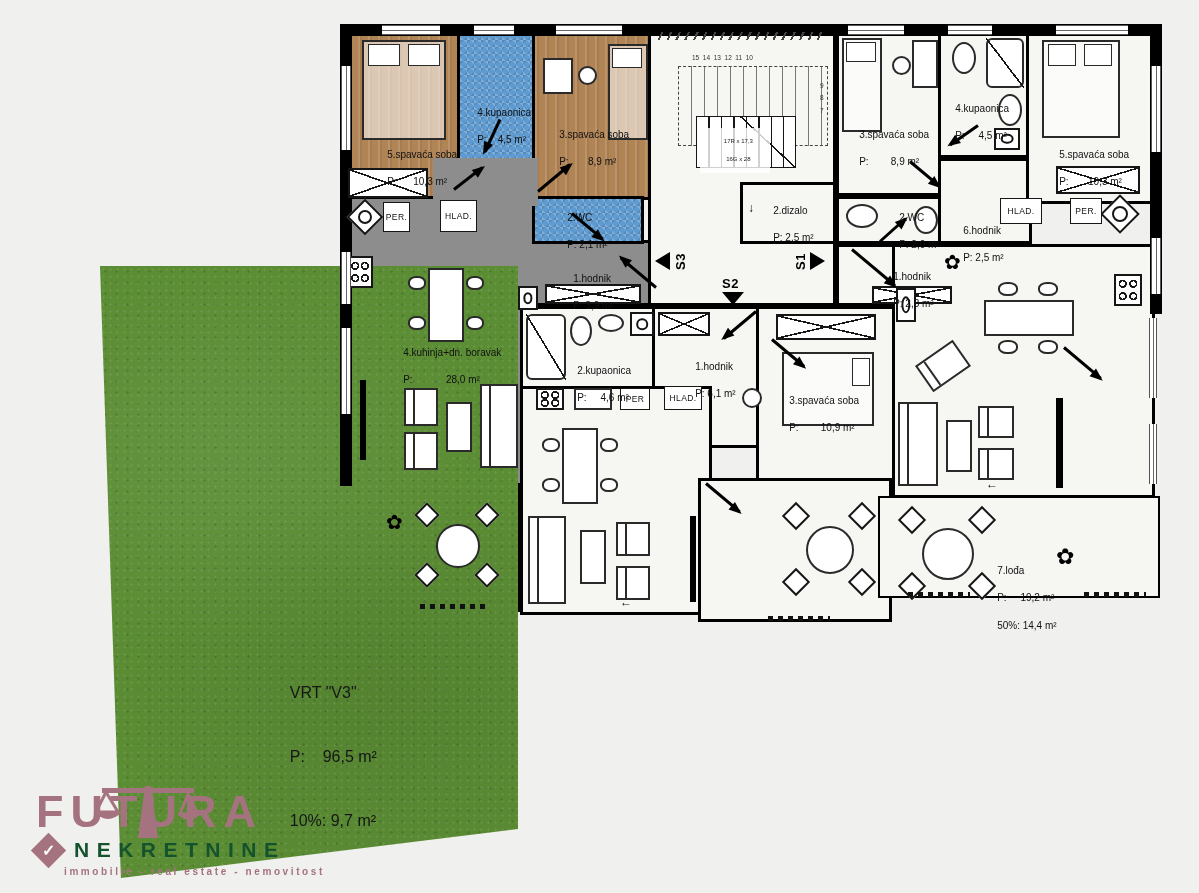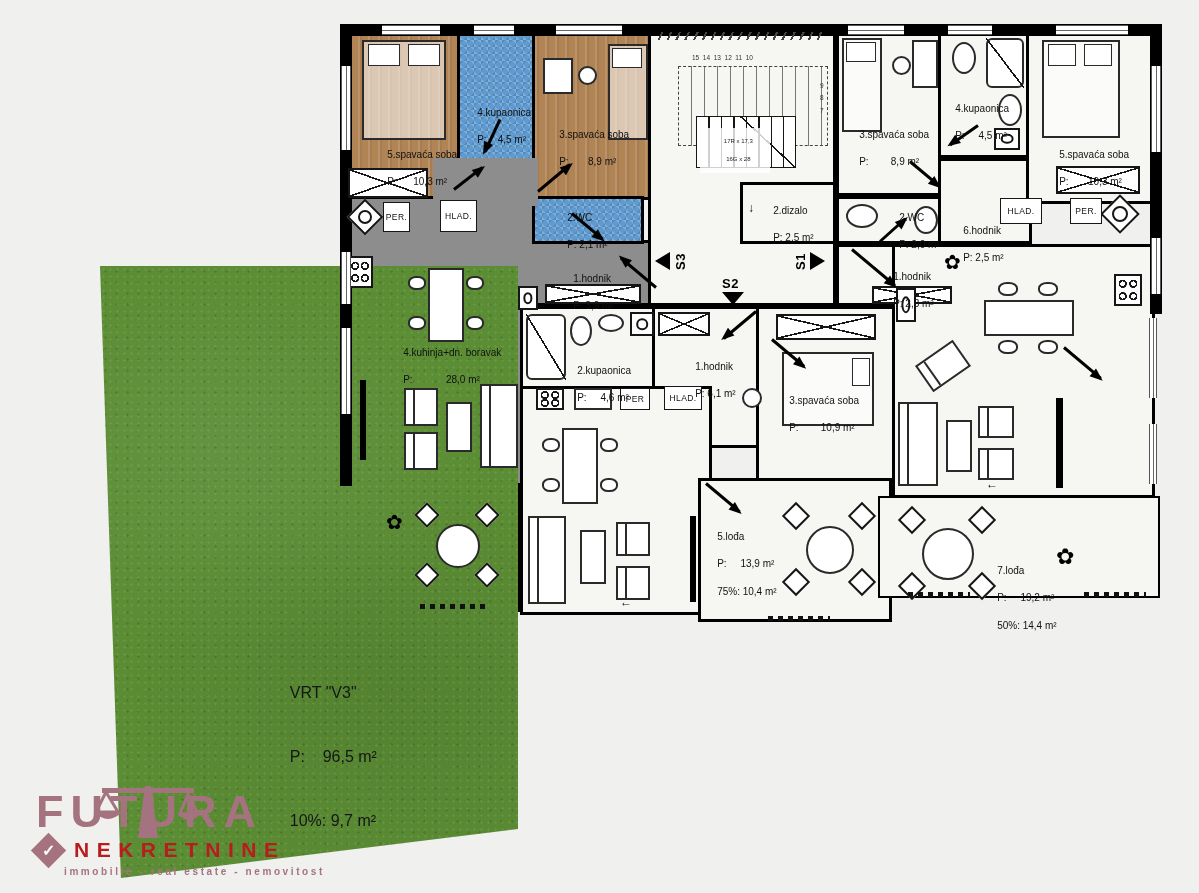--- a/index.html
+++ b/index.html
@@ -53,21 +53,21 @@
   .dashs{background:repeating-linear-gradient(90deg,#111 0 5px,transparent 5px 10px);z-index:26;}
   .zig{background:repeating-linear-gradient(115deg,transparent 0 3px,#444 3px 5px,transparent 5px 8px);z-index:26;}
   .sdash{border:1.5px dashed #444;background:repeating-linear-gradient(90deg,transparent 0 12px,#777 12px 13px);z-index:8;}
   .ssolid{border:1.5px solid #161616;background:#fff repeating-linear-gradient(90deg,transparent 0 11px,#161616 11px 12.5px);z-index:9;}
   .snote{font-size:6px;line-height:1.5;color:#222;white-space:pre;z-index:43;text-align:center;}
   .steps{font-size:6.5px;color:#333;z-index:43;white-space:pre;}
   .plant{color:#000;z-index:22;line-height:1;}
   .arrow-sm{font-size:12px;color:#111;z-index:35;line-height:1;}
   
   .logo-title{font-size:45px;font-weight:bold;letter-spacing:7px;color:#a5737f;z-index:50;}
-  .logo-sub{font-size:21px;font-weight:bold;letter-spacing:7.5px;color:#b91c1c;z-index:50;}
+  .logo-sub{font-size:21px;font-weight:bold;letter-spacing:7.5px;color:#14532d;z-index:50;}
   .logo-tag{font-size:10px;font-weight:bold;letter-spacing:2.6px;color:#a5737f;z-index:50;}
   .logo-diamond{width:25px;height:25px;background:#a5737f;transform:rotate(45deg);z-index:50;display:flex;align-items:center;justify-content:center;}
   .logo-diamond span{transform:rotate(-45deg);color:#fff;font-size:16px;font-weight:bold;}
   .garden{z-index:1;background-color:#5b8d34;
     background-image:radial-gradient(rgba(255,255,255,.08) 1px,transparent 1.4px),radial-gradient(rgba(0,0,0,.12) 1px,transparent 1.4px),radial-gradient(260px 200px at 30% 30%,rgba(255,255,255,.06),transparent),radial-gradient(300px 220px at 70% 70%,rgba(0,0,0,.08),transparent);
     background-size:7px 7px,11px 11px,100% 100%,100% 100%;
     clip-path:polygon(0 0,100% 0,100% 92%,5% 100%);}
 </style>
 </head>
 <body>
@@ -232,25 +232,20 @@
     <span>2.kupaonica</span><br>
     <span>P:     4,6 m²</span>
   </div>
   <div class="r lb" style="left:684px;top:346px;">
     <span>1.hodnik</span><br>
     <span>P: 6,1 m²</span>
   </div>
   <div class="r lb" style="left:778px;top:380px;">
     <span>3.spavaća soba</span><br>
     <span>P:        10,9 m²</span>
-  </div>
-  <div class="r lb" style="left:706px;top:516px;">
-    <span>5.lođa</span><br>
-    <span>P:     13,9 m²</span><br>
-    <span>75%: 10,4 m²</span>
   </div>
 
   <div class="r room" style="left:836px;top:30px;width:108px;height:166px;"></div>
   <div class="r room" style="left:836px;top:196px;width:108px;height:48px;"></div>
   <div class="r room" style="left:836px;top:244px;width:108px;height:62px;"></div>
   <div class="r room" style="left:938px;top:30px;width:94px;height:128px;"></div>
   <div class="r room" style="left:938px;top:158px;width:94px;height:86px;"></div>
   <div class="r room" style="left:1026px;top:30px;width:129px;height:174px;"></div>
   <div class="r room" style="left:892px;top:244px;width:263px;height:254px;"></div>
   <div class="r room b2" style="left:878px;top:496px;width:282px;height:102px;"></div>

